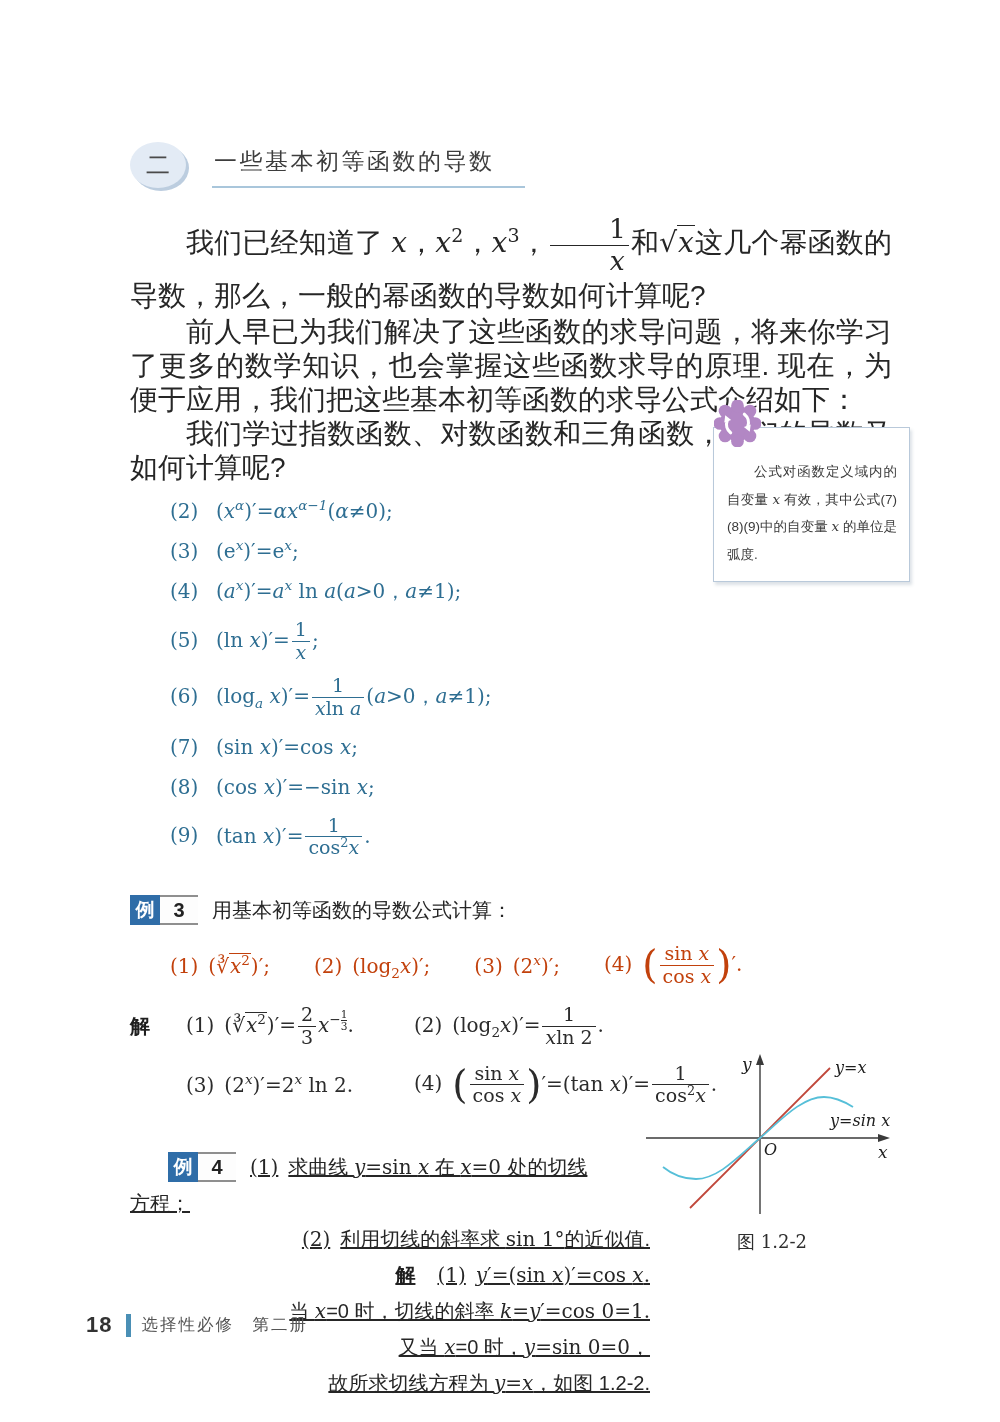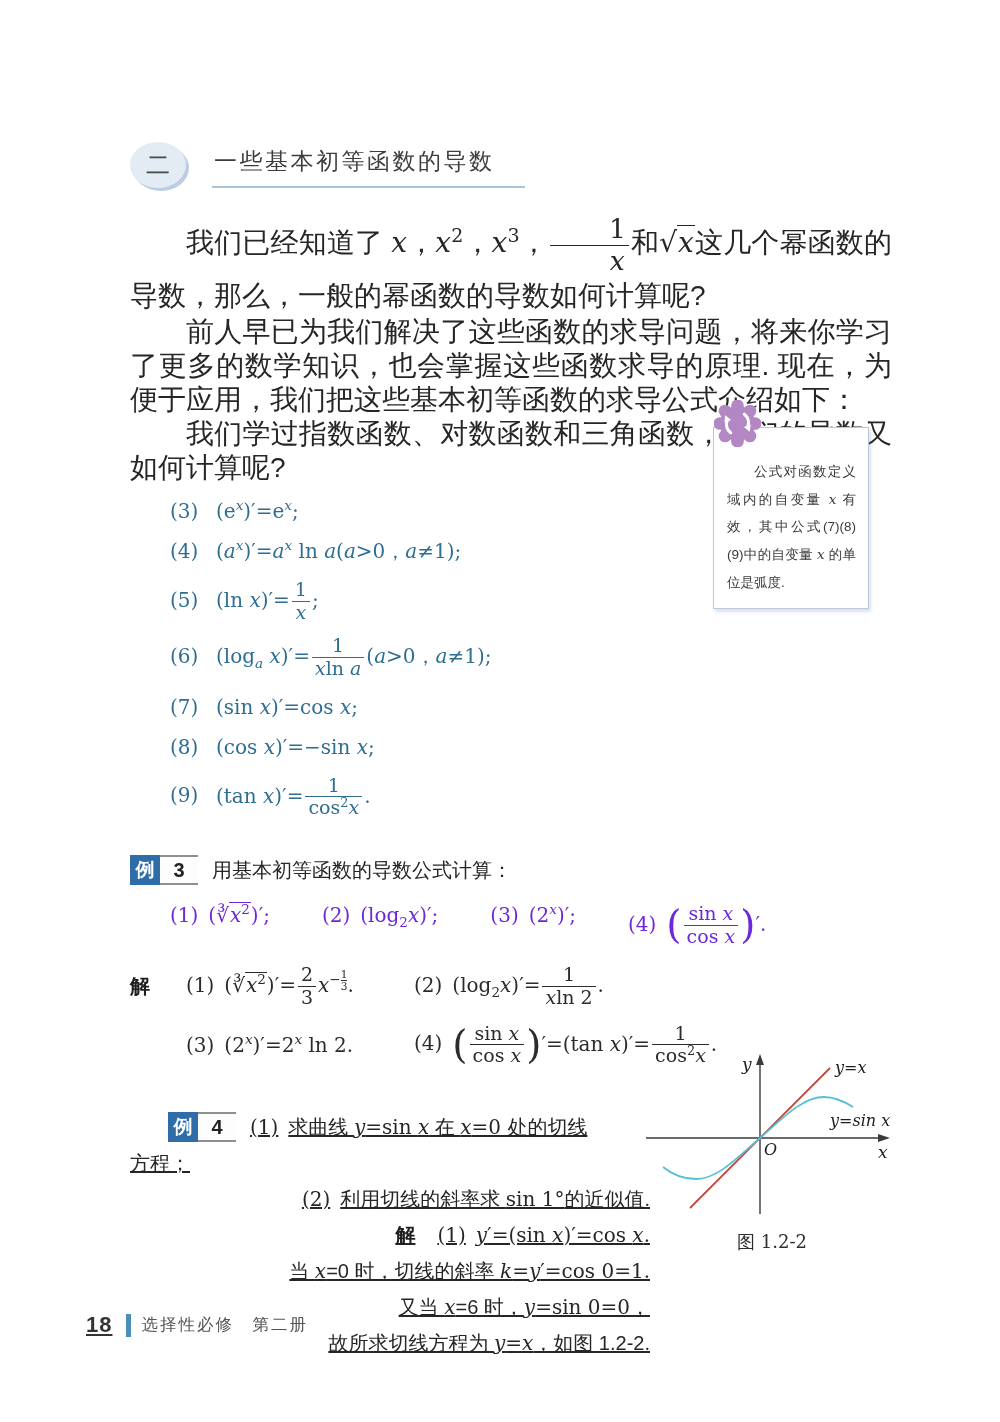--- a/index.html
+++ b/index.html
@@ -51,58 +51,58 @@
   .bp { font-size:195%; font-weight:300; vertical-align:middle; line-height:0; }
 
   
   .flist { margin:10px 0 0 40px; color:var(--formula-blue,#2e6e92); font-size:20px; }
   .fline { margin:7px 0; line-height:33px; }
   .fline .no { display:inline-block; min-width:46px; }
   .fline.tall { margin:11px 0; }
 
   
   .note-box {
-    position:absolute; left:713px; top:427px; width:156px; min-height:137px;
+    position:absolute; left:713px; top:427px; width:197px; min-height:137px;
     background:#fff; border:1.5px solid #b9c9da; box-shadow:2px 3px 3px rgba(120,140,160,.25);
     padding:30px 12px 12px 13px;
   }
   .note-text { font-size:13.5px; line-height:2.05; color:#3a3a3a; text-indent:2em; text-align:justify; }
   .note-icon { position:absolute; left:0; top:-28px; width:47px; height:47px; }
 
   
   .exbadge { display:inline-flex; align-items:stretch; vertical-align:middle; margin-right:14px; }
   .ex-cn { background:var(--badge-blue,#2f6da8); color:#fff; width:30px; height:30px;
            display:flex; align-items:center; justify-content:center; font-size:19px; font-weight:bold; }
   .ex-num { width:38px; height:30px; border-top:2px solid #8f8f8f; border-bottom:2px solid #8f8f8f;
             display:flex; align-items:center; justify-content:center;
             font-size:20px; color:#222; background:#fdfdfd; font-weight:bold; }
   .ex3 { margin-top:36px; }
   .ex3-head { display:flex; align-items:center; font-size:20px; color:#262626; }
-  .prob-row { display:flex; align-items:flex-start; gap:8px; margin:18px 0 0 40px;
-              font-size:20px; color:#6d28d9; }
+  .prob-row { display:flex; align-items:center; gap:0; margin:18px 0 0 40px;
+              font-size:20px; color:#c2410c; }
   .prob-row .q { margin-right:44px; white-space:nowrap; }
   .no2 { margin-right:10px; }
   .sol-grid { display:grid; grid-template-columns:56px 228px auto; align-items:center;
               margin-top:16px; font-size:20px; }
   .sol-grid.row2 { margin-top:14px; }
   .sol-lab { font-weight:bold; color:#1e1e1e; font-size:20px; }
   .sitem { white-space:nowrap; }
 
   .ex4 { margin-top:42px; width:520px; font-size:20px; line-height:36px; color:#262626; }
   .ex4-line { white-space:nowrap;text-decoration:underline; }
   .ex4 .lead { display:flex; align-items:center; margin-left:38px; }
   .ex4 .ind { margin-left:38px;text-align:right; }
 
   
   .figure { position:absolute; left:638px; top:1046px; width:268px; text-align:center; }
   .fig-caption { margin-top:8px; font-size:18px; color:#2e2e2e; font-family:"DejaVu Serif", serif; }
 
   
   .footer { position:absolute; left:86px; top:1312px; display:flex; align-items:center; }
-  .pg { font-size:22px; color:#333; font-weight:bold; letter-spacing:1px;text-decoration:underline; }
+  .pg { font-size:22px; color:#333; font-weight:bold; letter-spacing:1px; }
   .fbar { width:5px; height:23px; background:var(--footer-bar,#4a8fb5); margin:0 10px 0 14px; }
   .ftext { font-size:16.5px; color:#555; letter-spacing:2px;text-align:right; }
 
   svg text { font-family:"DejaVu Serif", serif; }
 </style>
 </head>
 <body>
 
 <div class="page">
 
@@ -120,20 +120,21 @@
           <span class="den it">x</span>
         </span><span>和</span><span class="sq fm"><span>√</span><span class="rc it">x</span></span><span>这几个幂函数的导数，那么，一般的幂函数的导数如何计算呢?</span></p>
 
     <p class="para indent">前人早已为我们解决了这些函数的求导问题，将来你学习了更多的数学知识，也会掌握这些函数求导的原理. 现在，为便于应用，我们把这些基本初等函数的求导公式介绍如下：</p>
 
     <p class="para indent">我们学过指数函数、对数函数和三角函数，它们的导数又如何计算呢?</p>
 
     <div class="flist fm">
 
 
+      <div class="fline"><span class="no">(2)</span><span>(</span><span class="it">x</span><sup class="sup it">α</sup><span>)′=</span><span class="it">α</span><span class="it">x</span><sup class="sup it">α−1</sup><span>(</span><span class="it">α</span><span>≠0);</span></div>
 
       <div class="fline"><span class="no">(3)</span><span>(e</span><sup class="sup it">x</sup><span>)′=e</span><sup class="sup it">x</sup><span>;</span></div>
 
       <div class="fline"><span class="no">(4)</span><span>(</span><span class="it">a</span><sup class="sup it">x</sup><span>)′=</span><span class="it">a</span><sup class="sup it">x</sup><span> ln </span><span class="it">a</span><span>(</span><span class="it">a</span><span>&gt;0，</span><span class="it">a</span><span>≠1);</span></div>
 
       <div class="fline tall"><span class="no">(5)</span><span>(ln </span><span class="it">x</span><span>)′=</span><span class="frac">
             <span class="num">1</span>
             <span class="den it">x</span>
           </span><span>;</span></div>
 
@@ -204,21 +205,21 @@
         <span class="exbadge">
             <span class="ex-cn">例</span>
             <span class="ex-num">4</span>
           </span>
         <span class="ex4-line"><span class="fm no2">(1)</span><span>求曲线 </span><span class="it">y</span><span class="fm">=sin </span><span class="it">x</span><span> 在 </span><span class="it">x</span><span class="fm">=0 处的切线</span><span></span></span>
       </div>
       <div class="ex4-line">方程；</div>
       <div class="ex4-line ind"><span class="fm no2">(2)</span><span>利用切线的斜率求 </span><span class="fm">sin 1°</span><span>的近似值.</span></div>
       <div class="ex4-line ind"><span class="sol-lab">解</span><span style="display:inline-block;width:22px;"></span><span class="fm no2">(1)</span><span class="it">y</span><span class="fm">′=(sin </span><span class="it">x</span><span class="fm">)′=cos </span><span class="it">x</span><span class="fm">.</span></div>
       <div class="ex4-line ind"><span>当 </span><span class="it">x</span><span class="fm"></span><span>=0 时，切线的斜率 </span><span class="it">k</span><span class="fm">=</span><span class="it">y</span><span class="fm">′=cos 0=1.</span></div>
-      <div class="ex4-line ind"><span>又当 </span><span class="it">x</span><span>=6 时，</span><span class="it">y</span><span class="fm">=sin 0=0，</span></div>
+      <div class="ex4-line ind"><span>又当 </span><span class="it">x</span><span>=0 时，</span><span class="it">y</span><span class="fm">=sin 0=0，</span></div>
       <div class="ex4-line ind"><span>故所求切线方程为 </span><span class="it">y</span><span class="fm">=</span><span class="it">x</span><span>，如图 1.2-2.</span></div>
     </div>
   </div>
 
   <div class="note-box">
     <svg class="note-icon" viewBox="0 0 48 48">
       <g fill="var(--note-purple,#b287c4)">
         <circle cx="24" cy="24" r="18"></circle>
         <circle cx="42" cy="24" r="6.5"></circle>
           <circle cx="36.7" cy="36.7" r="6.5"></circle>

